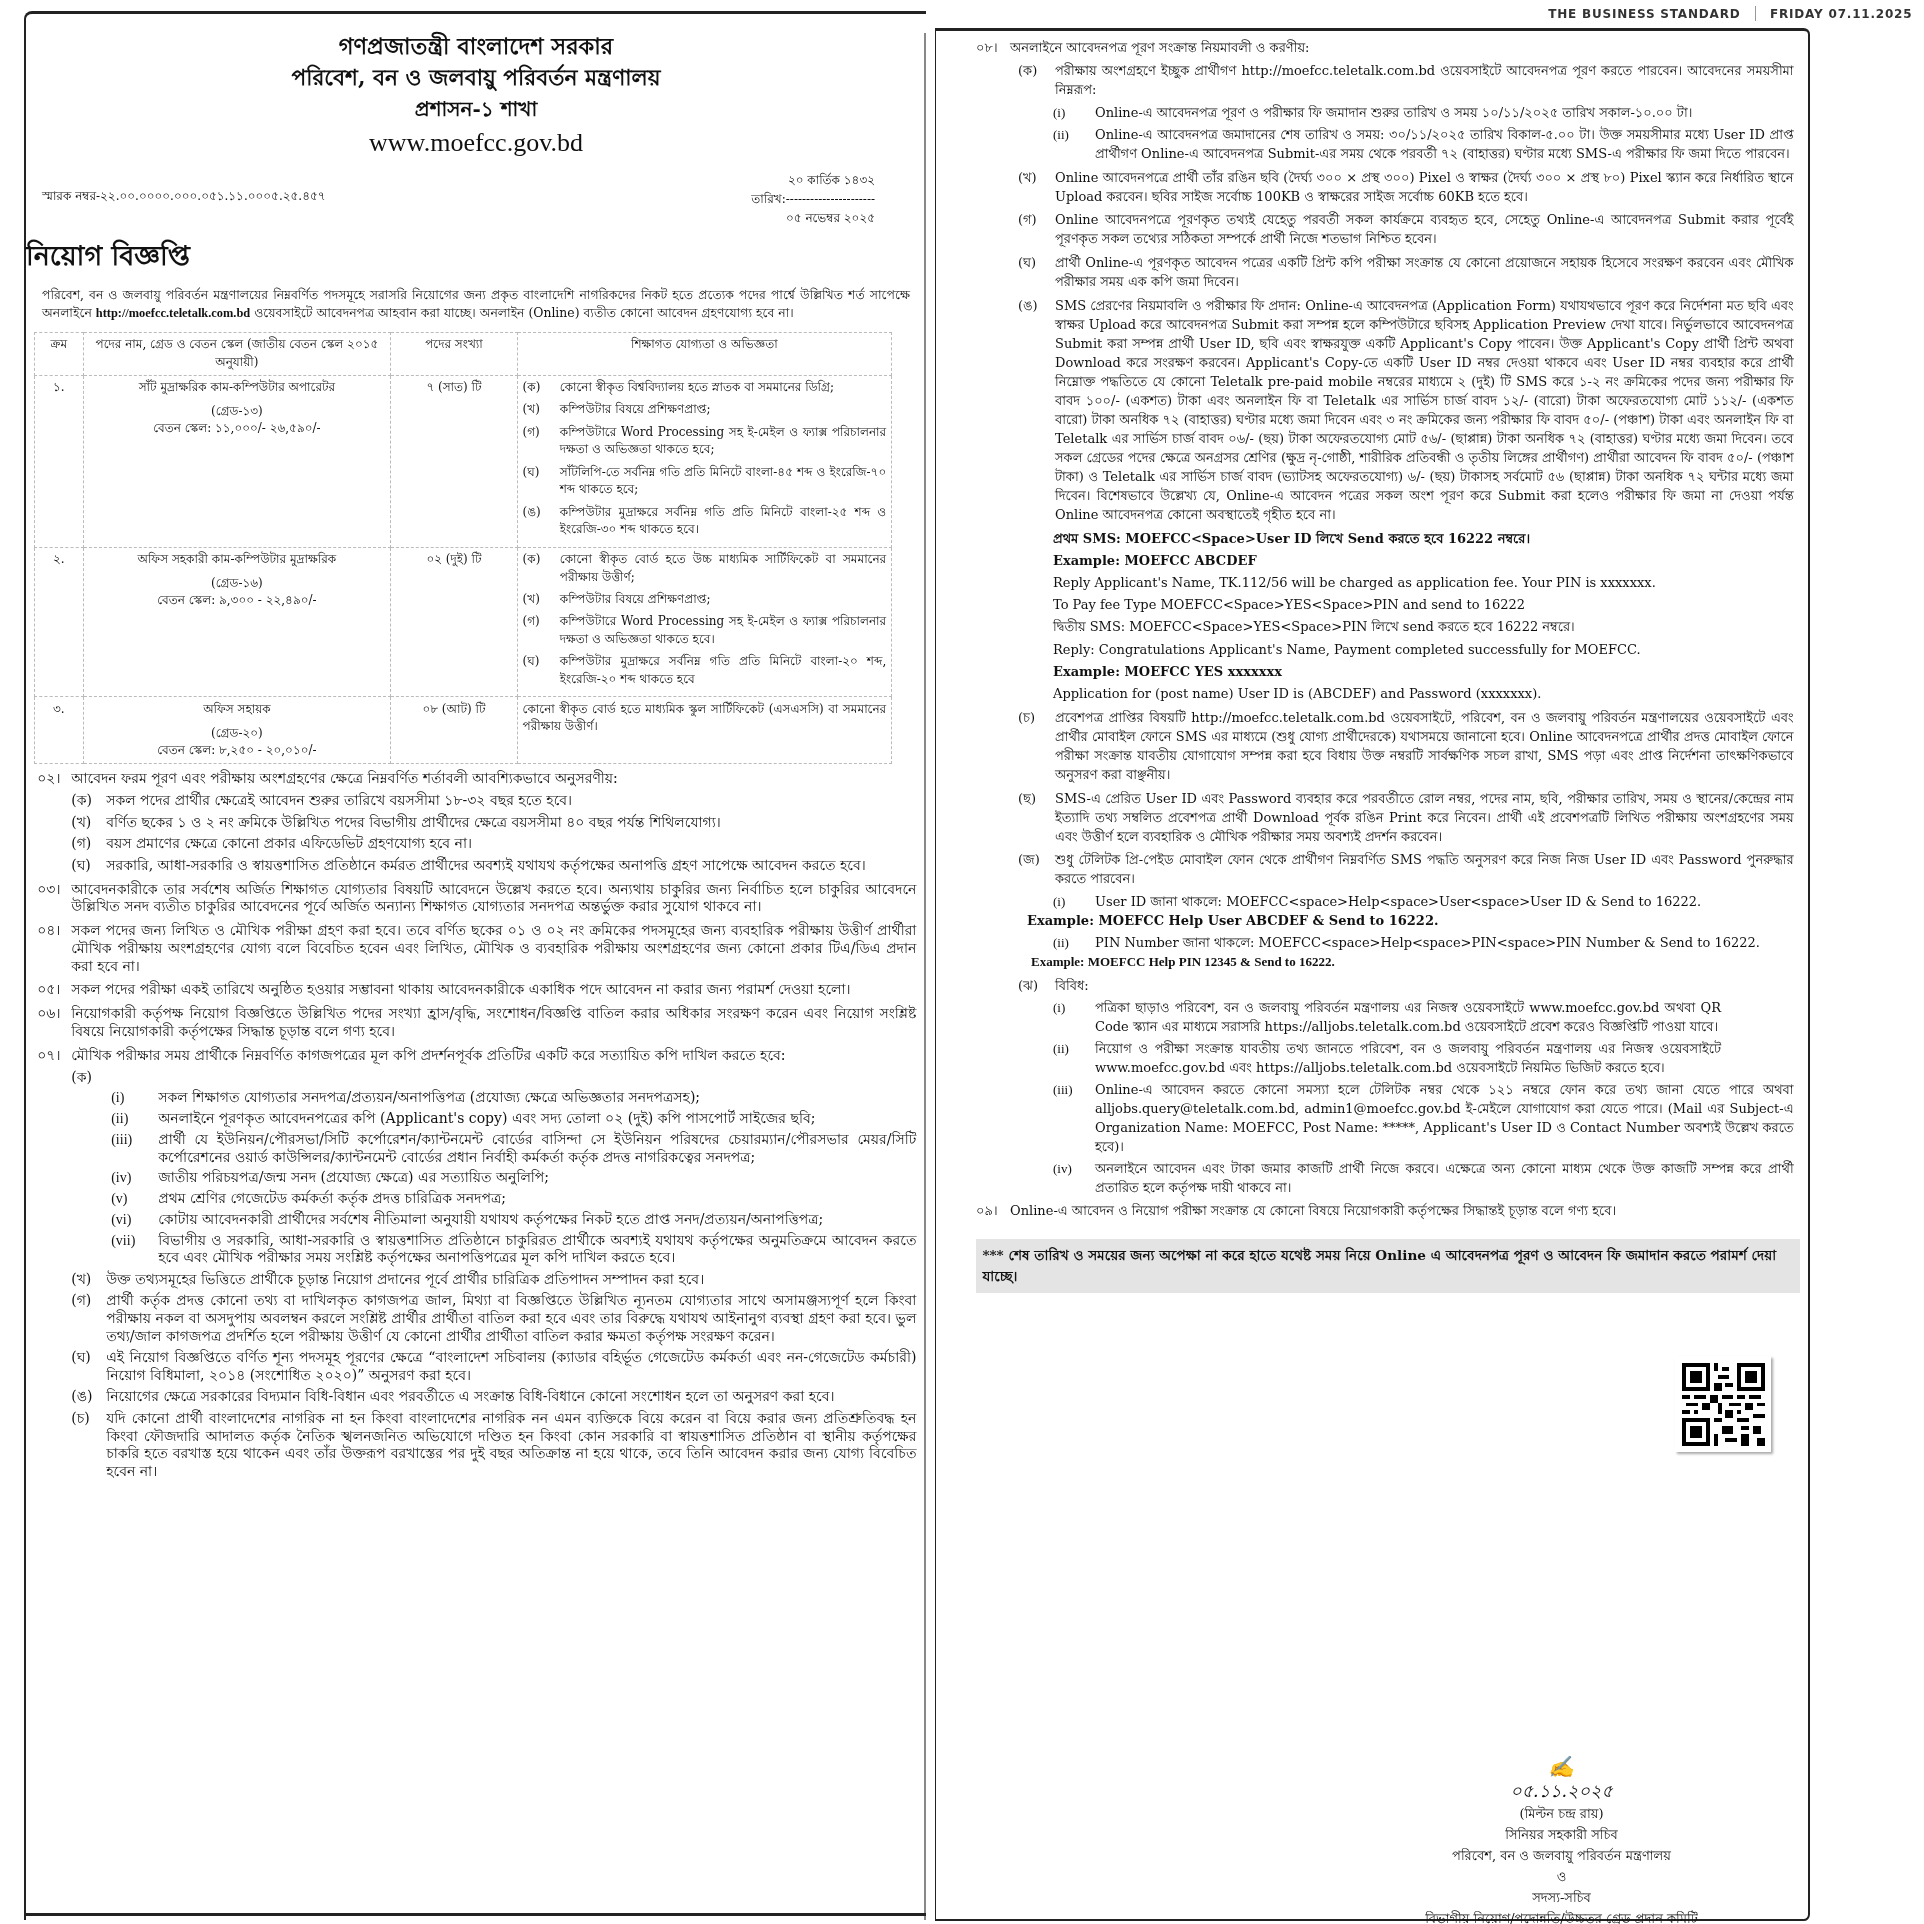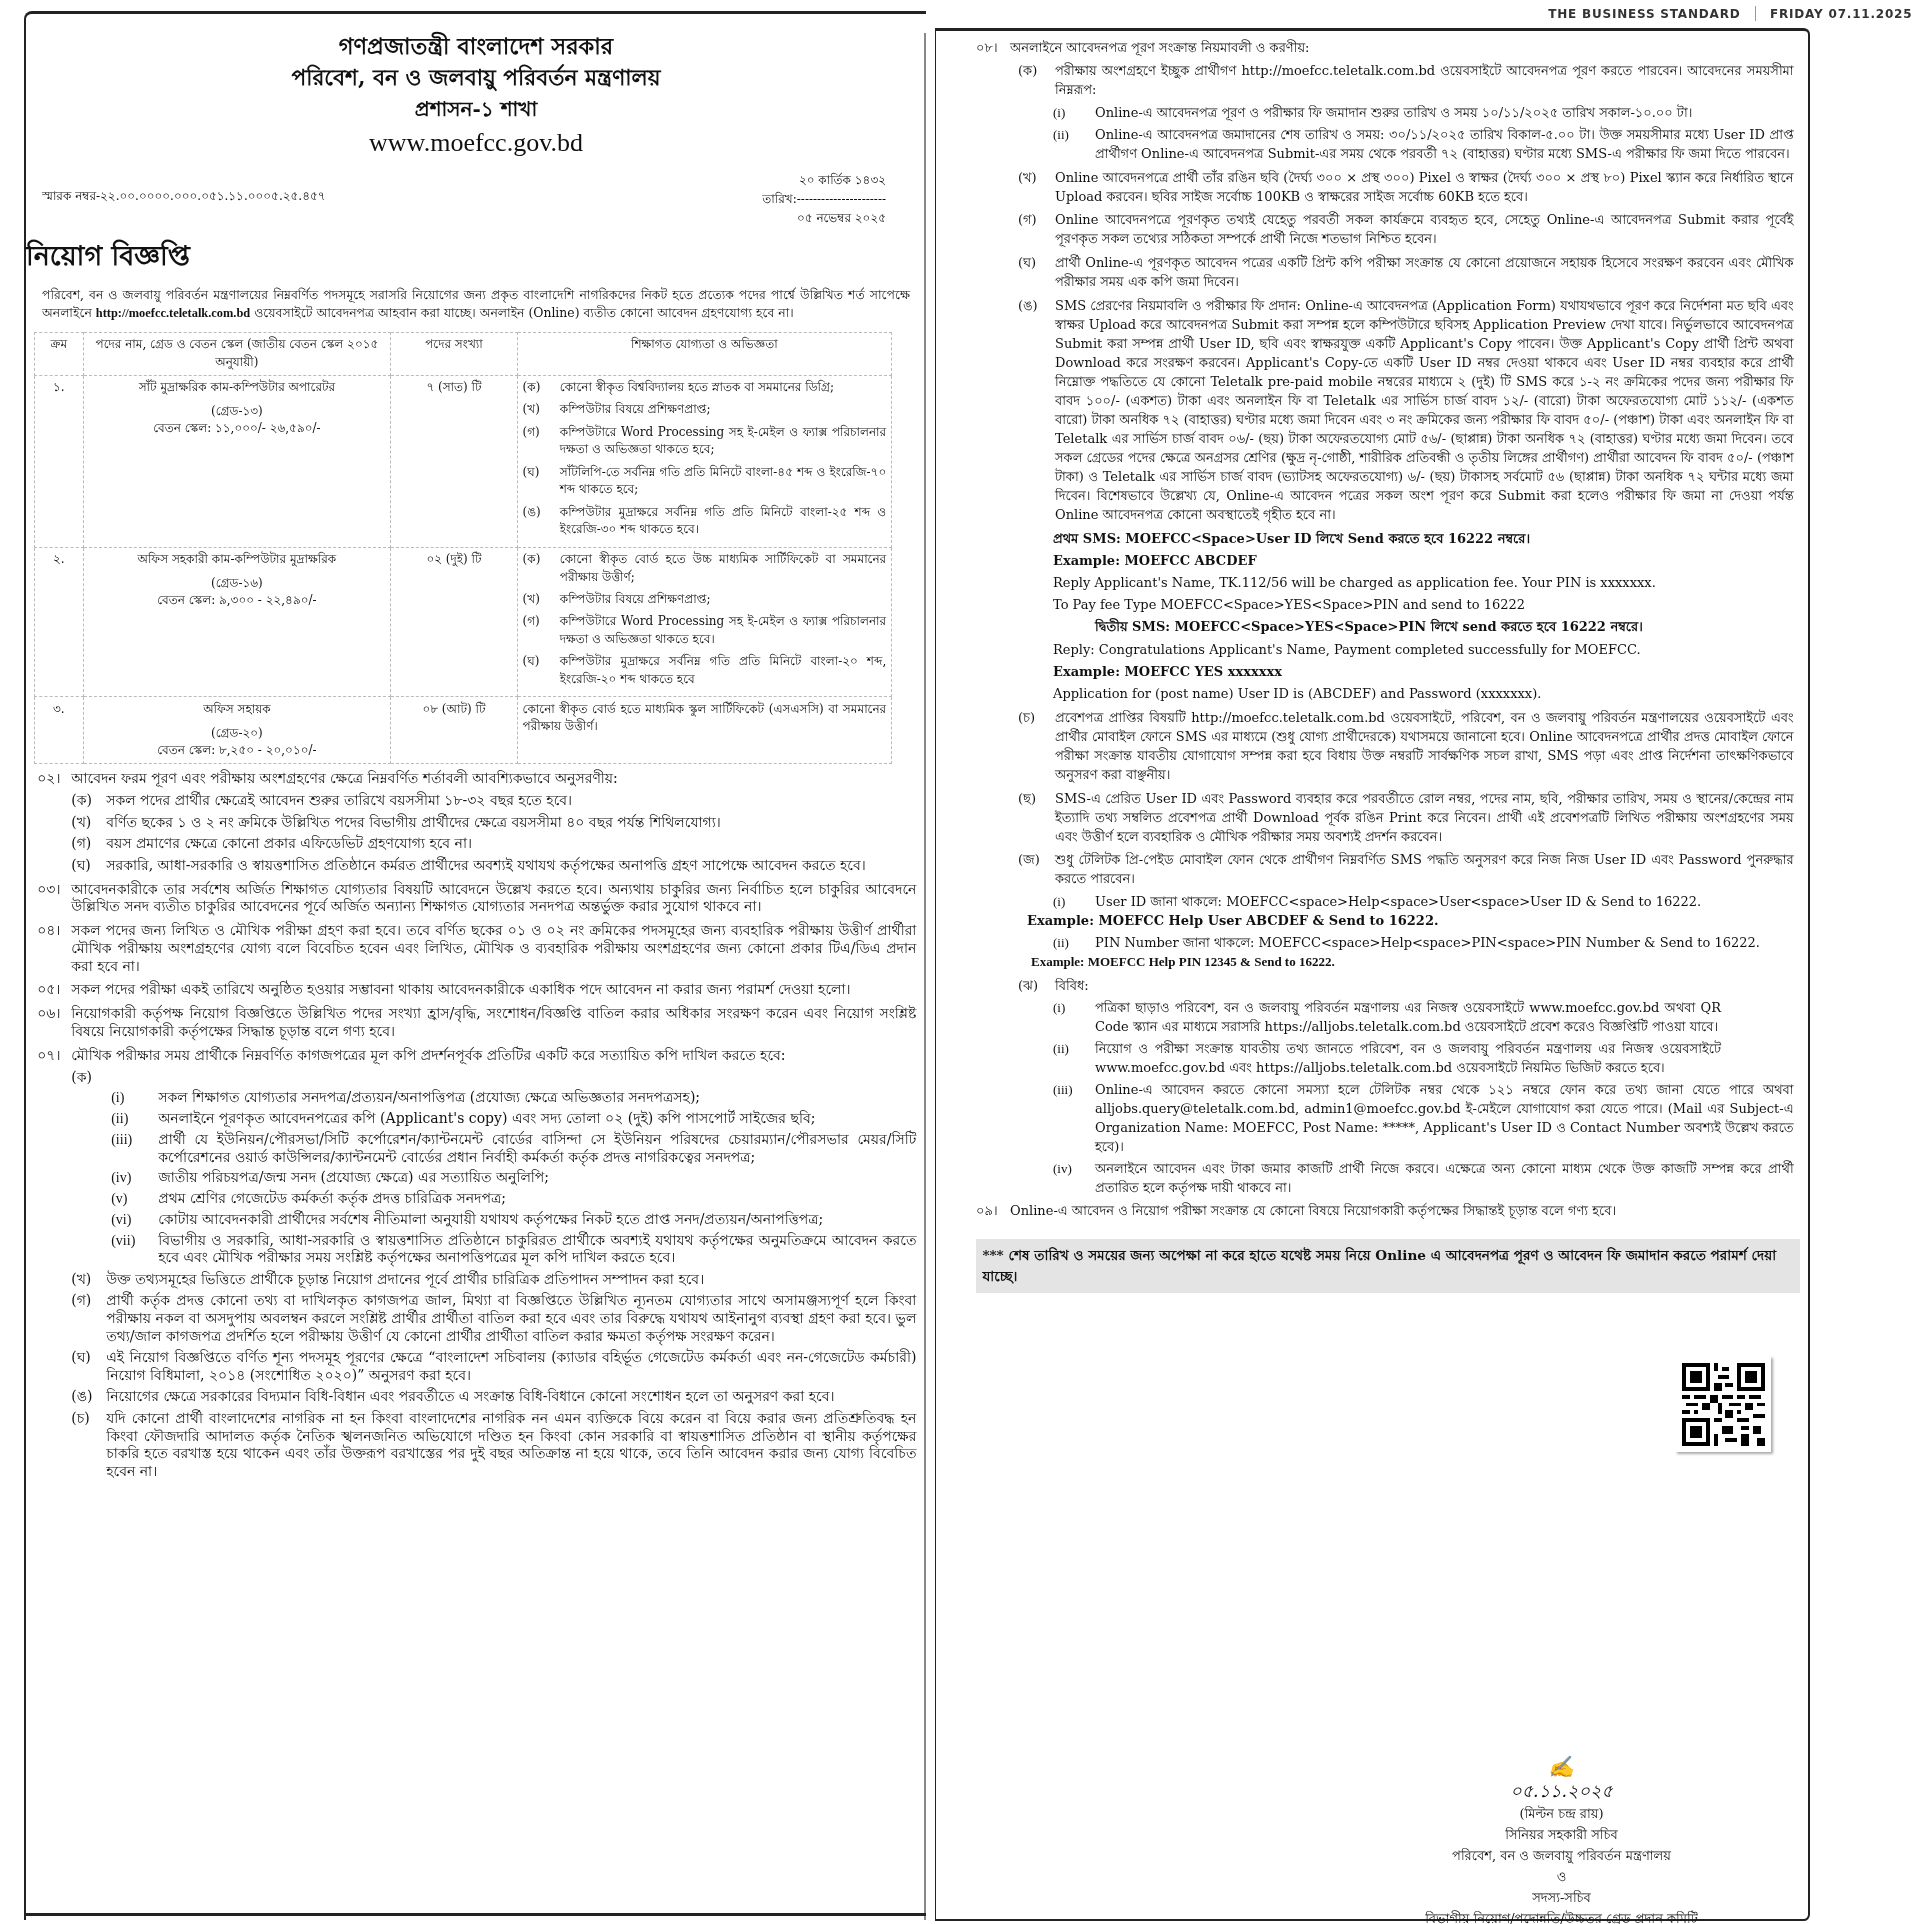--- a/index.html
+++ b/index.html
@@ -12,21 +12,21 @@
   .masthead{position:absolute;right:9.6px;top:3.2px;font-family:"DejaVu Sans","Liberation Sans",sans-serif;font-weight:bold;font-size:12px;letter-spacing:0.8px;color:#333;display:flex;gap:14.4px;align-items:center;}
   .masthead .sep{width:0.8px;height:14.4px;background:#999;}
   .rbox{position:absolute;left:0;top:25px;width:875px;height:1893px;border:2.4px solid #222;border-top-width:3.2px;border-radius:0 6.4px 6.4px 0;box-sizing:border-box;border-left-width:1.6px;padding-left:32px;}
   .hdr{text-align:center;margin-top:16px;}
   .hdr .l1{font-size:22.5px;font-weight:bold;line-height:32px;}
   .hdr .l2{font-size:21.7px;font-weight:bold;line-height:32px;}
   .hdr .l3{font-size:20px;font-weight:bold;line-height:30.5px;}
   .hdr .url{font-size:26px;line-height:35px;font-family:"Liberation Serif",serif;}
   .memo{position:relative;margin:11.2px 16px 0 16px;height:56px;font-size:12px;}
   .memo .ref{position:absolute;left:0;top:16px;}
-  .memo .date{position:absolute;right:24px;top:0;text-align:right;line-height:19px;}
+  .memo .date{position:absolute;right:35px;top:0;text-align:right;line-height:19px;}
   .title{text-align:left;font-size:27px;font-weight:bold;margin:8px 0 6.4px;}
   .intro{margin:0 16px;font-size:12.4px;line-height:17.6px;text-align:justify;}
   .intro b{font-family:"Liberation Serif",serif;}
   table.posts{margin:9.6px 8px 0 8px;width:858px;border-collapse:collapse;font-size:12px;}
   table.posts td, table.posts th{border:0.8px dashed #bbb;vertical-align:top;padding:3.2px 4.8px;line-height:17.6px;font-weight:normal;}
   table.posts th{text-align:center;}
   .c1{width:38px;text-align:center;}
   .c2{width:297px;text-align:center;}
   .c3{width:116px;text-align:center;}
   .qual{display:flex;gap:3.2px;margin-bottom:4.8px;text-align:justify;}
@@ -297,21 +297,21 @@
         </div>
         <div class="rsub">
           <span class="k">(ঙ)</span>
           <span>SMS প্রেরণের নিয়মাবলি ও পরীক্ষার ফি প্রদান: Online-এ আবেদনপত্র (Application Form) যথাযথভাবে পূরণ করে নির্দেশনা মত ছবি এবং স্বাক্ষর Upload করে আবেদনপত্র Submit করা সম্পন্ন হলে কম্পিউটারে ছবিসহ Application Preview দেখা যাবে। নির্ভুলভাবে আবেদনপত্র Submit করা সম্পন্ন প্রার্থী User ID, ছবি এবং স্বাক্ষরযুক্ত একটি Applicant's Copy পাবেন। উক্ত Applicant's Copy প্রার্থী প্রিন্ট অথবা Download করে সংরক্ষণ করবেন। Applicant's Copy-তে একটি User ID নম্বর দেওয়া থাকবে এবং User ID নম্বর ব্যবহার করে প্রার্থী নিম্নোক্ত পদ্ধতিতে যে কোনো Teletalk pre-paid mobile নম্বরের মাধ্যমে ২ (দুই) টি SMS করে ১-২ নং ক্রমিকের পদের জন্য পরীক্ষার ফি বাবদ ১০০/- (একশত) টাকা এবং অনলাইন ফি বা Teletalk এর সার্ভিস চার্জ বাবদ ১২/- (বারো) টাকা অফেরতযোগ্য মোট ১১২/- (একশত বারো) টাকা অনধিক ৭২ (বাহাত্তর) ঘণ্টার মধ্যে জমা দিবেন এবং ৩ নং ক্রমিকের জন্য পরীক্ষার ফি বাবদ ৫০/- (পঞ্চাশ) টাকা এবং অনলাইন ফি বা Teletalk এর সার্ভিস চার্জ বাবদ ০৬/- (ছয়) টাকা অফেরতযোগ্য মোট ৫৬/- (ছাপ্পান্ন) টাকা অনধিক ৭২ (বাহাত্তর) ঘণ্টার মধ্যে জমা দিবেন। তবে সকল গ্রেডের পদের ক্ষেত্রে অনগ্রসর শ্রেণির (ক্ষুদ্র নৃ-গোষ্ঠী, শারীরিক প্রতিবন্ধী ও তৃতীয় লিঙ্গের প্রার্থীগণ) প্রার্থীরা আবেদন ফি বাবদ ৫০/- (পঞ্চাশ টাকা) ও Teletalk এর সার্ভিস চার্জ বাবদ (ভ্যাটসহ অফেরতযোগ্য) ৬/- (ছয়) টাকাসহ সর্বমোট ৫৬ (ছাপ্পান্ন) টাকা অনধিক ৭২ ঘন্টার মধ্যে জমা দিবেন। বিশেষভাবে উল্লেখ্য যে, Online-এ আবেদন পত্রের সকল অংশ পূরণ করে Submit করা হলেও পরীক্ষার ফি জমা না দেওয়া পর্যন্ত Online আবেদনপত্র কোনো অবস্থাতেই গৃহীত হবে না।</span>
         </div>
         <div class="sms">
           <p style="font-weight: bold;">প্রথম SMS: MOEFCC&lt;Space&gt;User ID লিখে Send করতে হবে 16222 নম্বরে।</p>
           <p style="font-weight: bold;">Example: MOEFCC ABCDEF</p>
           <p>Reply Applicant's Name, TK.112/56 will be charged as application fee. Your PIN is xxxxxxx.</p>
           <p>To Pay fee Type MOEFCC&lt;Space&gt;YES&lt;Space&gt;PIN and send to 16222</p>
-          <p style="font-weight: bold; margin-left: 42px;">দ্বিতীয় SMS: MOEFCC&lt;Space&gt;YES&lt;Space&gt;PIN লিখে send করতে হবে 16222 নম্বরে।</p>
+          <p style="font-weight: normal;">দ্বিতীয় SMS: MOEFCC&lt;Space&gt;YES&lt;Space&gt;PIN লিখে send করতে হবে 16222 নম্বরে।</p>
           <p>Reply: Congratulations Applicant's Name, Payment completed successfully for MOEFCC.</p>
           <p style="font-weight: bold;">Example: MOEFCC YES xxxxxxx</p>
           <p>Application for (post name) User ID is (ABCDEF) and Password (xxxxxxx).</p>
         </div>
         <div class="rsub">
           <span class="k">(চ)</span>
           <span>প্রবেশপত্র প্রাপ্তির বিষয়টি http://moefcc.teletalk.com.bd ওয়েবসাইটে, পরিবেশ, বন ও জলবায়ু পরিবর্তন মন্ত্রণালয়ের ওয়েবসাইটে এবং প্রার্থীর মোবাইল ফোনে SMS এর মাধ্যমে (শুধু যোগ্য প্রার্থীদেরকে) যথাসময়ে জানানো হবে। Online আবেদনপত্রে প্রার্থীর প্রদত্ত মোবাইল ফোনে পরীক্ষা সংক্রান্ত যাবতীয় যোগাযোগ সম্পন্ন করা হবে বিধায় উক্ত নম্বরটি সার্বক্ষণিক সচল রাখা, SMS পড়া এবং প্রাপ্ত নির্দেশনা তাৎক্ষণিকভাবে অনুসরণ করা বাঞ্ছনীয়।</span>
         </div>
         <div class="rsub">
           <span class="k">(ছ)</span>

